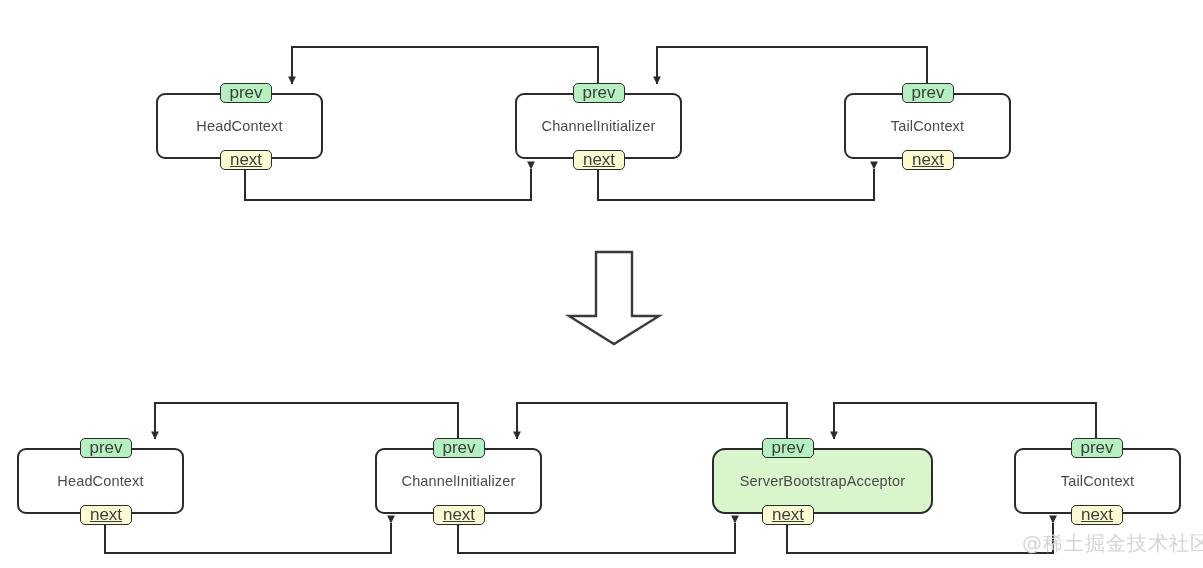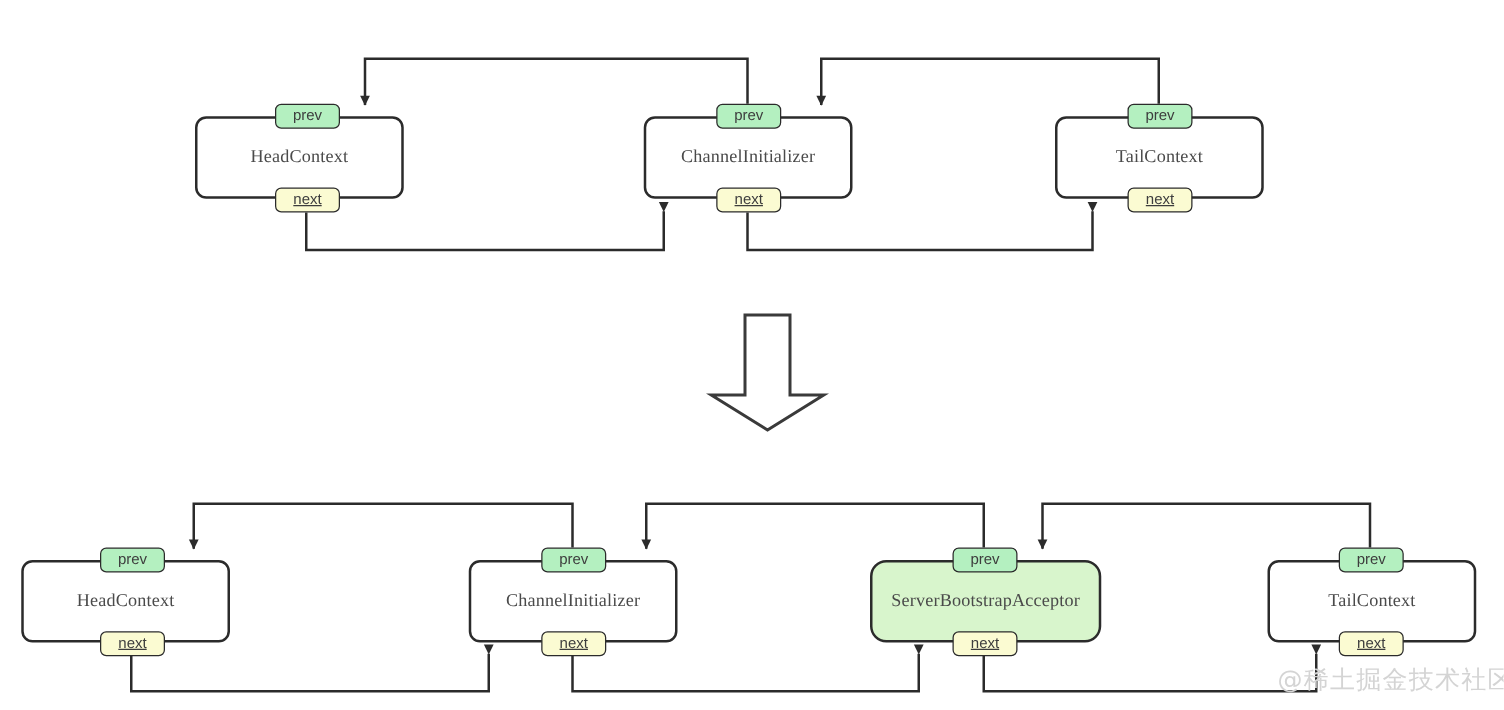--- a/index.html
+++ b/index.html
@@ -43,32 +43,31 @@
     position: absolute;
     left: 0;
     right: 0;
     top: 50%;
     transform: translateY(-50%);
     text-align: center;
     font-size: 14.5px;
     color: #4a4a4a;
     letter-spacing: 0.15px;
     white-space: nowrap;
-    font-family: Liberation Serif, serif;
   }
 
   
   .pill {
     position: absolute;
     box-sizing: border-box;
     width: 52px;
     height: 20px;
     line-height: 17px;
     text-align: center;
-    font-size: 12px;
+    font-size: 17px;
     color: #3d3d3d;
     border: 1.6px solid #2b2b2b;
     border-radius: 5px;
     z-index: 6;
   }
   .pill.prev {
     background: #b4f0c0;
   }
   .pill.next {
     background: #fbfbd2;
@@ -180,21 +179,21 @@
   </div>
   <div class="pill prev" style="left:80px; top:438px;">prev</div>
   <div class="pill next" style="left:80px; top:505px;">next</div>
 
   <div class="node" style="left:375px; top:448px; width:167px; height:66px;">
     <div class="node-title">ChannelInitializer</div>
   </div>
   <div class="pill prev" style="left:433px; top:438px;">prev</div>
   <div class="pill next" style="left:433px; top:505px;">next</div>
 
-  <div class="node accent" style="left:696px; top:448px; width:185px; height:66px;">
+  <div class="node accent" style="left:712px; top:448px; width:221px; height:66px;">
     <div class="node-title">ServerBootstrapAcceptor</div>
   </div>
   <div class="pill prev" style="left:762px; top:438px;">prev</div>
   <div class="pill next" style="left:762px; top:505px;">next</div>
 
   <div class="node" style="left:1014px; top:448px; width:167px; height:66px;">
     <div class="node-title">TailContext</div>
   </div>
   <div class="pill prev" style="left:1071px; top:438px;">prev</div>
   <div class="pill next" style="left:1071px; top:505px;">next</div>

